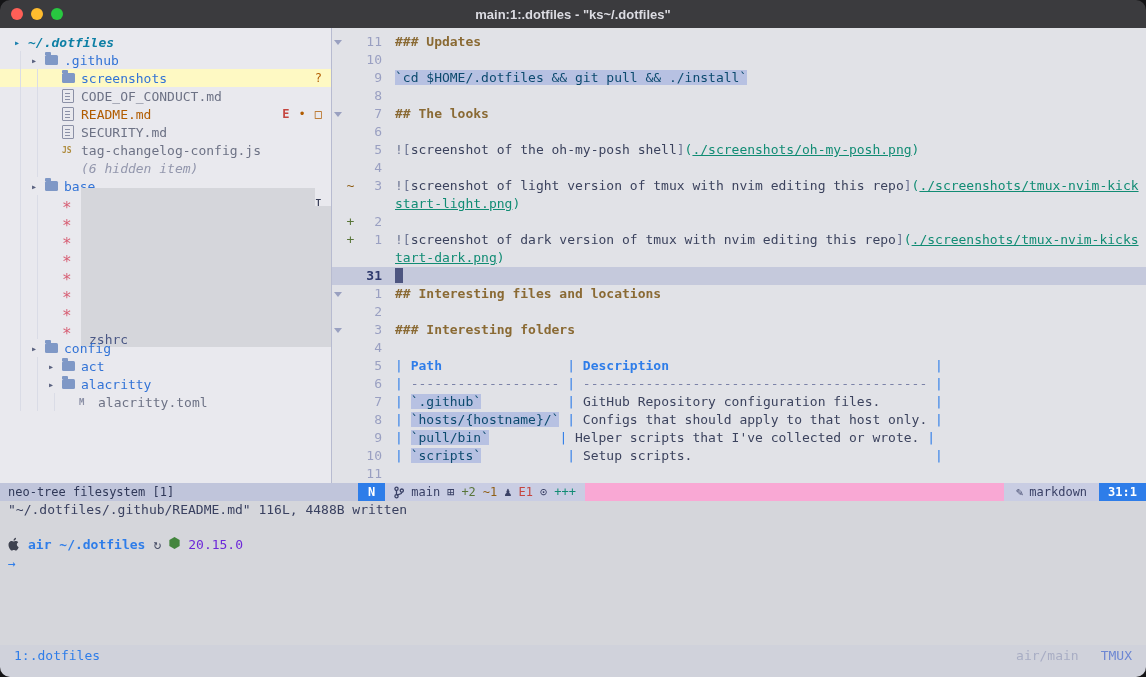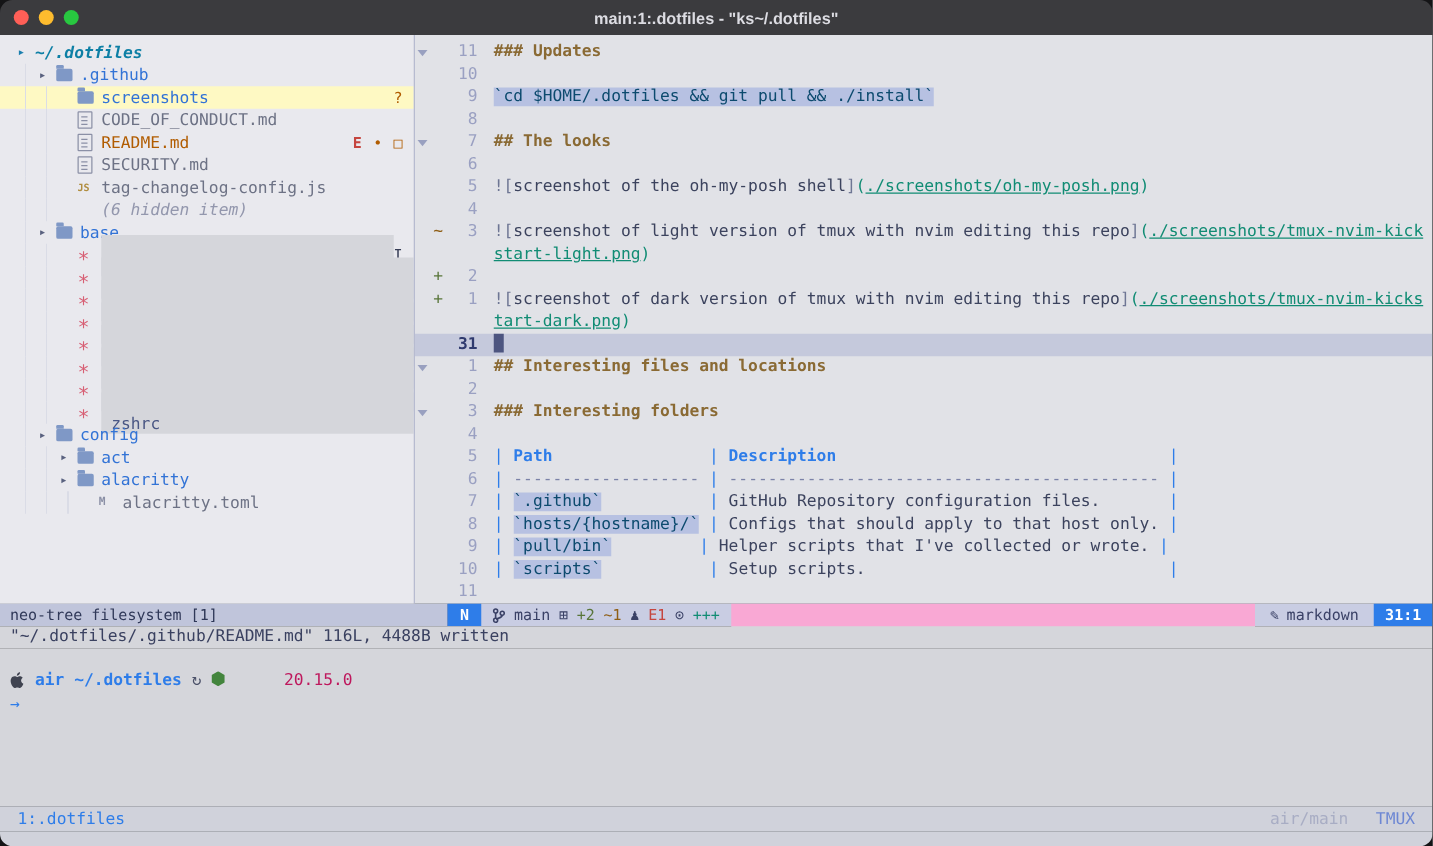--- a/index.html
+++ b/index.html
@@ -73,21 +73,21 @@
   .sl-ft{padding:0 12px;display:flex;gap:6px;align-items:center;}
   .sl-pos{background:var(--accent);color:#fff;font-weight:bold;padding:0 9px;}
   .tk-add{color:var(--added);} .tk-mod{color:var(--changed);} .tk-err{color:var(--error);} .tk-teal{color:var(--url);}
   .tk-ic{color:#3a4166;}
   
   .cmdline{height:18px;line-height:18px;flex:none;background:var(--bg-term);color:#3a4160;padding-left:8px;font-size:13px;white-space:pre;}
   .shell{flex:1;background:var(--bg-term);padding:18px 8px 0;font-size:13px;}
   .promptline{height:18px;display:flex;align-items:flex-start;gap:8px;}
   .p-user{color:var(--accent);font-weight:bold;}
   .p-sync{color:#4a5068;}
-  .p-ver{color:#be185d;margin-left:39px;}
+  .p-ver{color:#6d28d9;}
   .arrowline{height:18px;line-height:18px;color:var(--accent);}
   
   .tmuxbar{height:20px;flex:none;background:#d0d2db;display:flex;align-items:center;padding:0 14px;font-size:13px;}
   .tm-win{color:var(--accent);}
   .tm-right{margin-left:auto;display:flex;gap:22px;}
   .tm-sess{color:#a8adc4;}
   .tm-badge{color:#6d87d3;}
   .bottompad{height:12px;flex:none;background:#d0d2db;}
 </style>
 </head>

